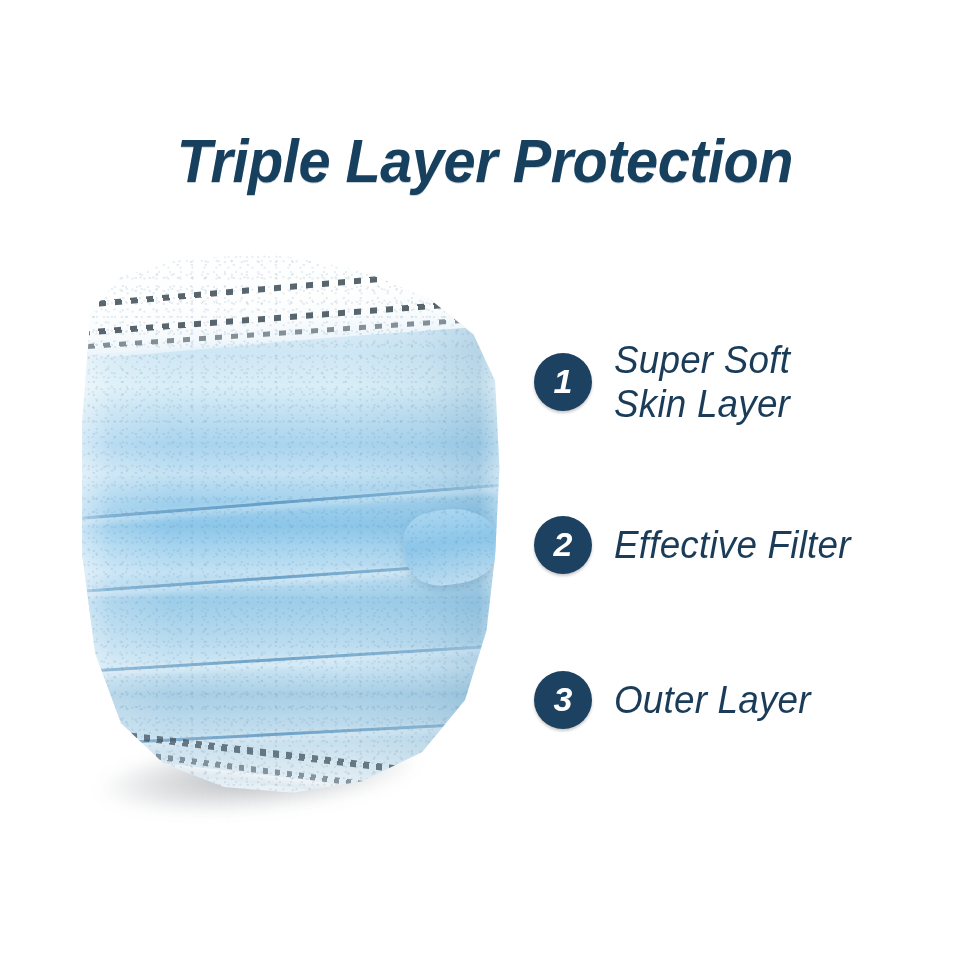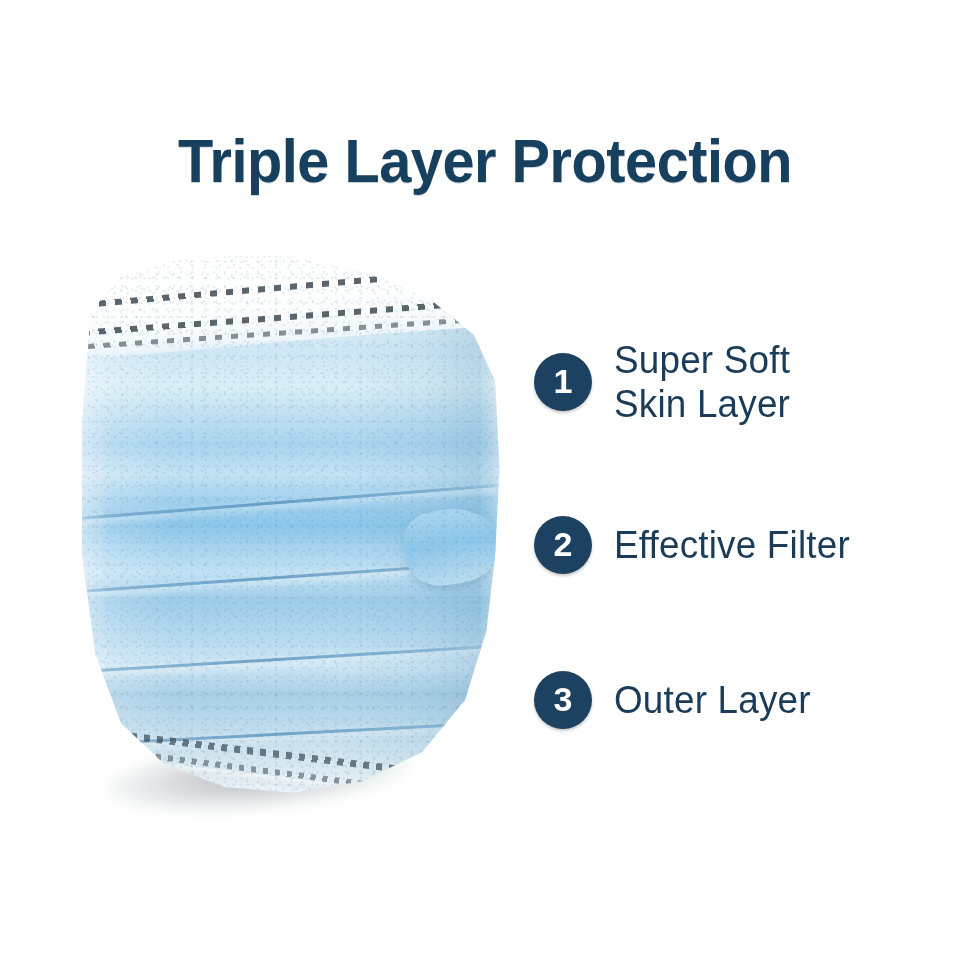--- a/index.html
+++ b/index.html
@@ -3,21 +3,21 @@
 <meta charset="utf-8">
 <style>
   html,body{margin:0;padding:0;}
   body{
     width:970px;height:971px;
     background:#ffffff;
     font-family:"Liberation Sans","DejaVu Sans",sans-serif;
     overflow:hidden;
     position:relative;
   }
-  #root{position:relative;width:970px;height:971px;background:#ffffff;overflow:hidden;}
+  #root{position:relative;width:970px;height:971px;background:#ffffff;overflow:hidden;font-style:italic;}
 
   
   .title{
     position:absolute;
     left:0;top:126px;width:970px;
     text-align:center;
     font-size:62px;
     line-height:70px;
     font-weight:bold;
     letter-spacing:-0.5px;

